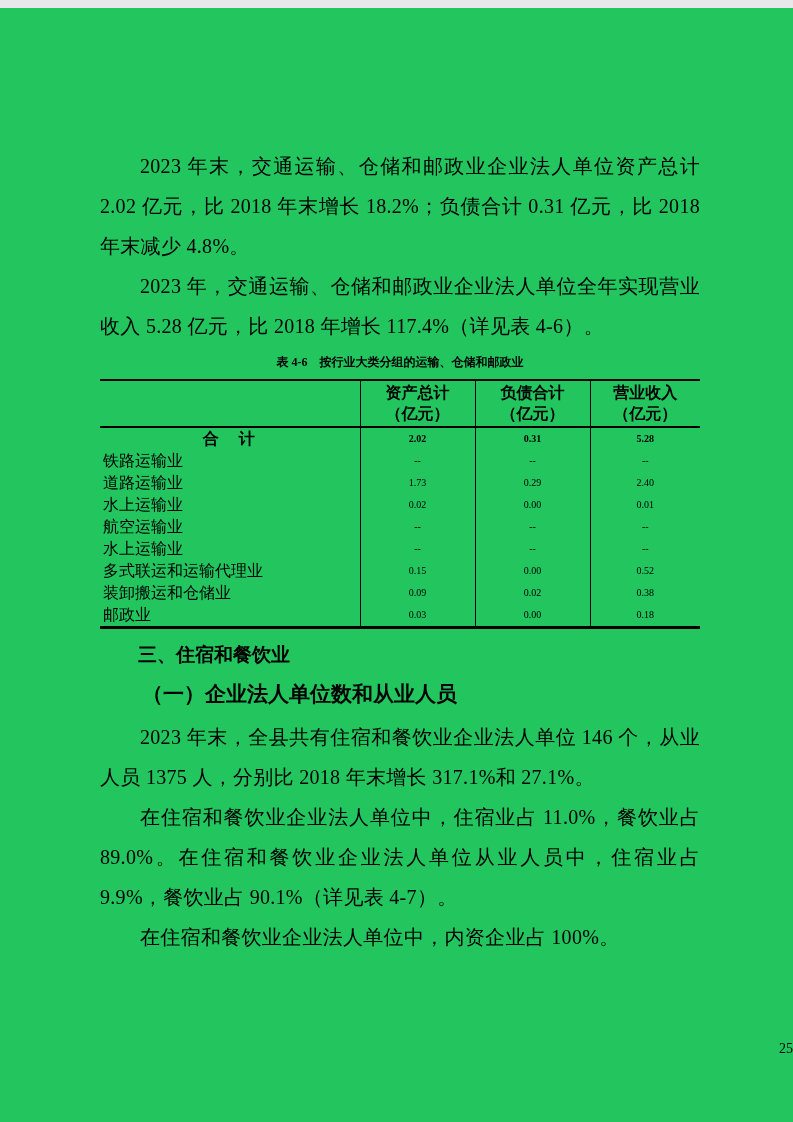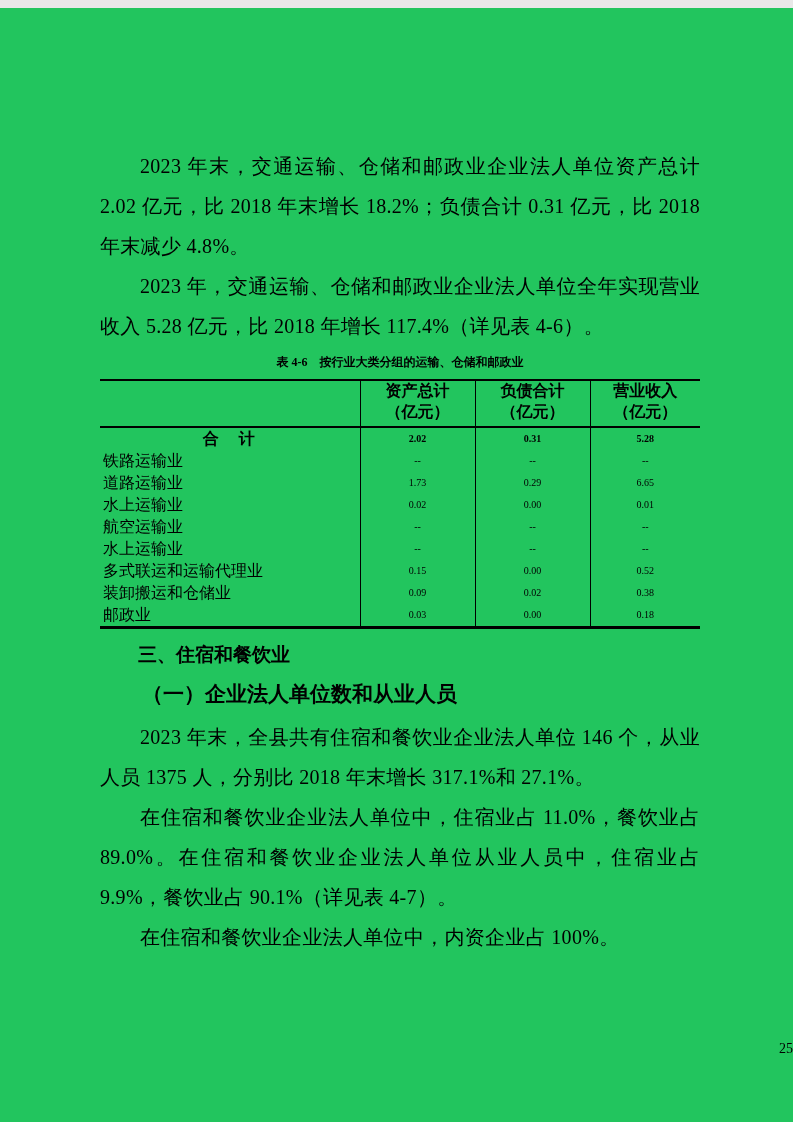--- a/index.html
+++ b/index.html
@@ -40,21 +40,21 @@
     margin-top: 2px;
     font-size: 16px;
   }
   table.stat-table thead th {
     font-weight: bold;
     border-bottom: 2px solid #000;
     padding: 1px 0 2px 0;
     vertical-align: middle;
     text-align: center;
   }
-  table.stat-table thead th div { line-height: 21px; font-family: Liberation Mono, monospace; }
+  table.stat-table thead th div { line-height: 21px; }
   table.stat-table td {
     height: 22px;
     line-height: 22px;
     text-align: center;
     font-size: 10px;
     white-space: nowrap;
     overflow: hidden;
   }
   table.stat-table .vline { border-right: 1px solid #000; }
   table.stat-table td.row-label {
@@ -137,21 +137,21 @@
         <tr>
           <td class="row-label vline">铁路运输业</td>
           <td class="vline">--</td>
           <td class="vline">--</td>
           <td>--</td>
         </tr>
         <tr>
           <td class="row-label vline">道路运输业</td>
           <td class="vline">1.73</td>
           <td class="vline">0.29</td>
-          <td>6.65</td>
+          <td>2.40</td>
         </tr>
         <tr>
           <td class="row-label vline">水上运输业</td>
           <td class="vline">0.02</td>
           <td class="vline">0.00</td>
           <td>0.01</td>
         </tr>
         <tr>
           <td class="row-label vline">航空运输业</td>
           <td class="vline">--</td>

